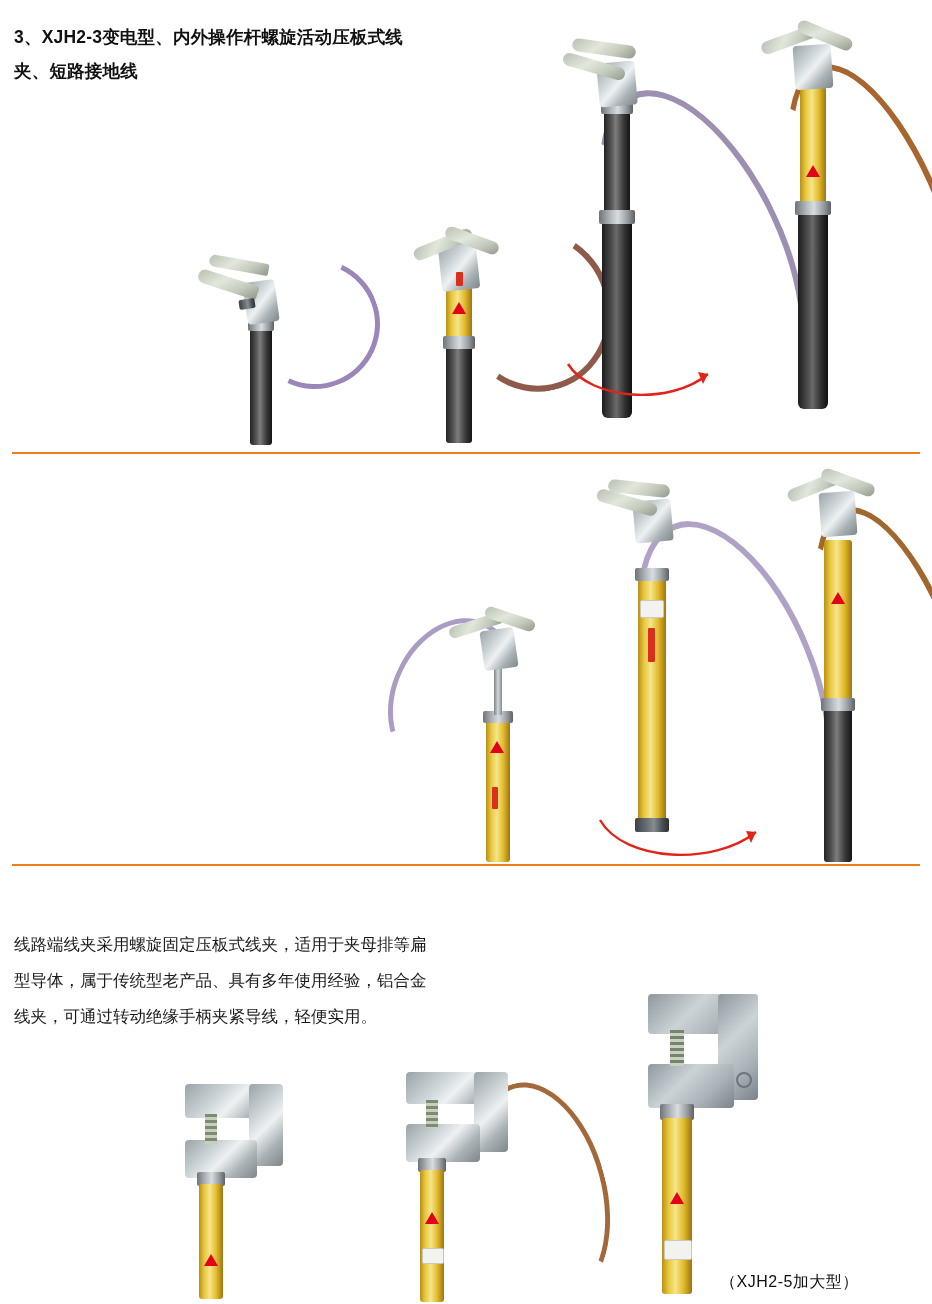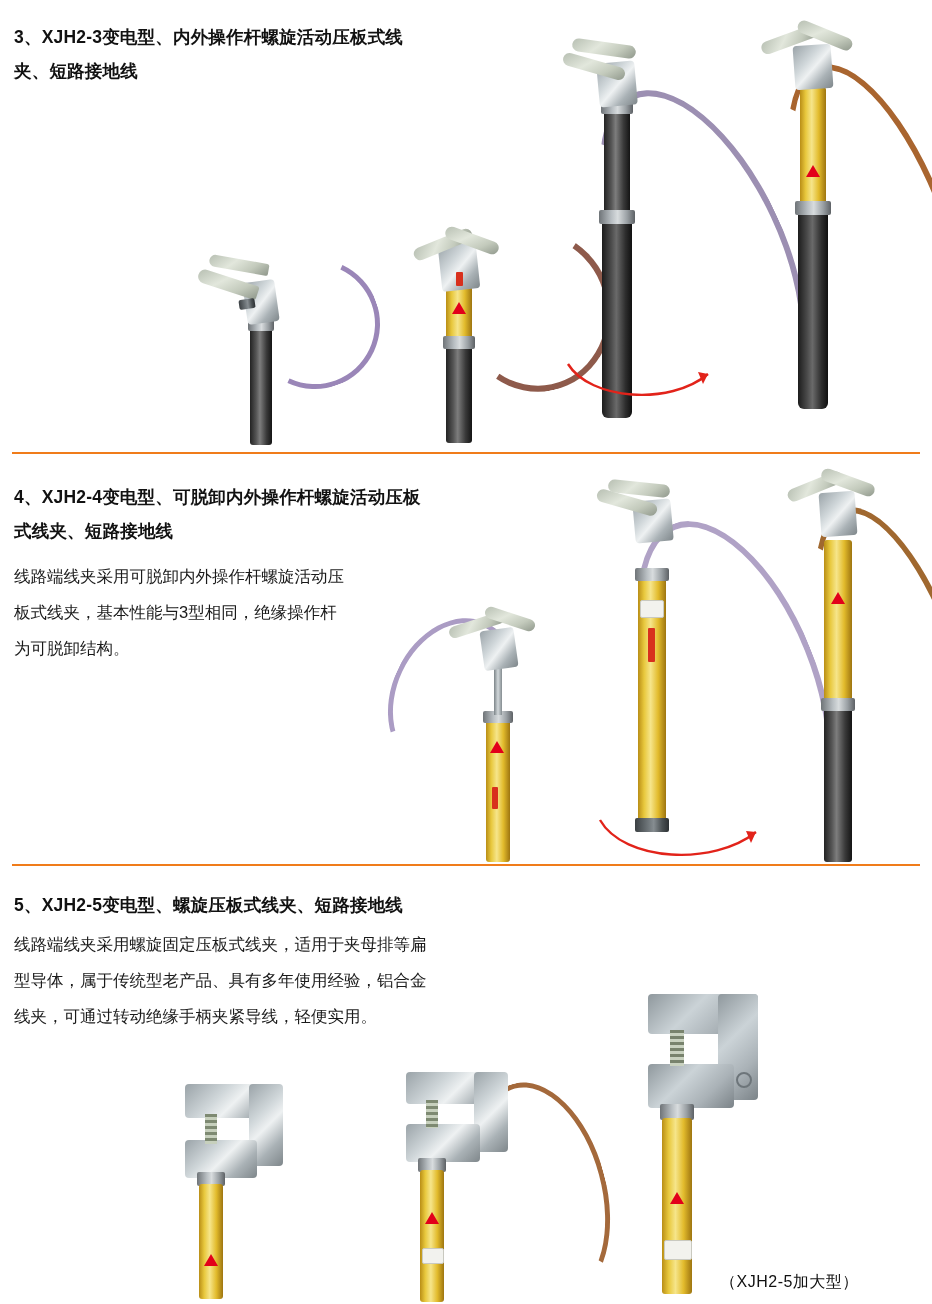--- a/index.html
+++ b/index.html
@@ -187,26 +187,21 @@
       <div class="metalbody" style="left:34px; top:20px; width:38px; height:44px; transform:rotate(-4deg);"></div>
       <div class="jaw" style="left:0px; top:8px; width:60px; height:13px; transform:rotate(-20deg); border-radius:8px;"></div>
       <div class="jaw" style="left:36px; top:4px; width:58px; height:13px; transform:rotate(22deg); border-radius:8px;"></div>
     </div>
   </div>
 
   <div class="divider div1"></div>
 
   <div class="section sec2">
 
-    <div class="heading" style="top:28px; left:14px; width:540px;">4、XJH2-4变电型、可脱卸内外操作杆螺旋活动压板
-式线夹、短路接地线</div>
-
-    <div class="body-text" style="top:106px; left:14px; width:470px;">线路端线夹采用可脱卸内外操作杆螺旋活动压
-板式线夹，基本性能与3型相同，绝缘操作杆
-为可脱卸结构。</div>
+
 
     <div class="fig" style="top:155px; left:400px; width:180px; height:255px;">
       <div style="position:absolute; left:-8px; top:8px; width:110px; height:150px;
                   border:5px solid #ab9cc4; border-radius:50%;
                   border-bottom-color:transparent; border-right-color:transparent;
                   transform:rotate(25deg);"></div>
       <div class="pole yellow" style="left:86px; top:110px; width:24px; height:145px;"></div>
       <div class="collar" style="left:83px; top:104px; width:30px; height:12px;"></div>
       <div style="position:absolute; left:94px; top:60px; width:8px; height:48px;
                   background:linear-gradient(to right,#7c8488,#d2d8db,#848c90);"></div>
@@ -248,21 +243,20 @@
       <div class="metalbody" style="left:30px; top:18px; width:36px; height:44px; transform:rotate(-4deg);"></div>
       <div class="jaw" style="left:-4px; top:6px; width:58px; height:13px; transform:rotate(-22deg); border-radius:8px;"></div>
       <div class="jaw" style="left:30px; top:2px; width:56px; height:13px; transform:rotate(20deg); border-radius:8px;"></div>
     </div>
   </div>
 
   <div class="divider div2"></div>
 
   <div class="section sec3">
 
-    <div class="heading" style="top:24px; left:14px; width:560px;">5、XJH2-5变电型、螺旋压板式线夹、短路接地线</div>
 
     <div class="body-text" style="top:62px; left:14px; width:560px;">线路端线夹采用螺旋固定压板式线夹，适用于夹母排等扁
 型导体，属于传统型老产品、具有多年使用经验，铝合金
 线夹，可通过转动绝缘手柄夹紧导线，轻便实用。</div>
 
     <div class="fig" style="top:220px; left:175px; width:150px; height:215px;">
       <div class="metalbody" style="left:10px; top:0px; width:96px; height:34px; border-radius:4px;"></div>
       <div class="metalbody" style="left:74px; top:0px; width:34px; height:82px; border-radius:4px;"></div>
       <div class="metalbody" style="left:10px; top:56px; width:72px; height:38px; border-radius:4px;"></div>
       <div style="position:absolute; left:30px; top:30px; width:12px; height:30px;

